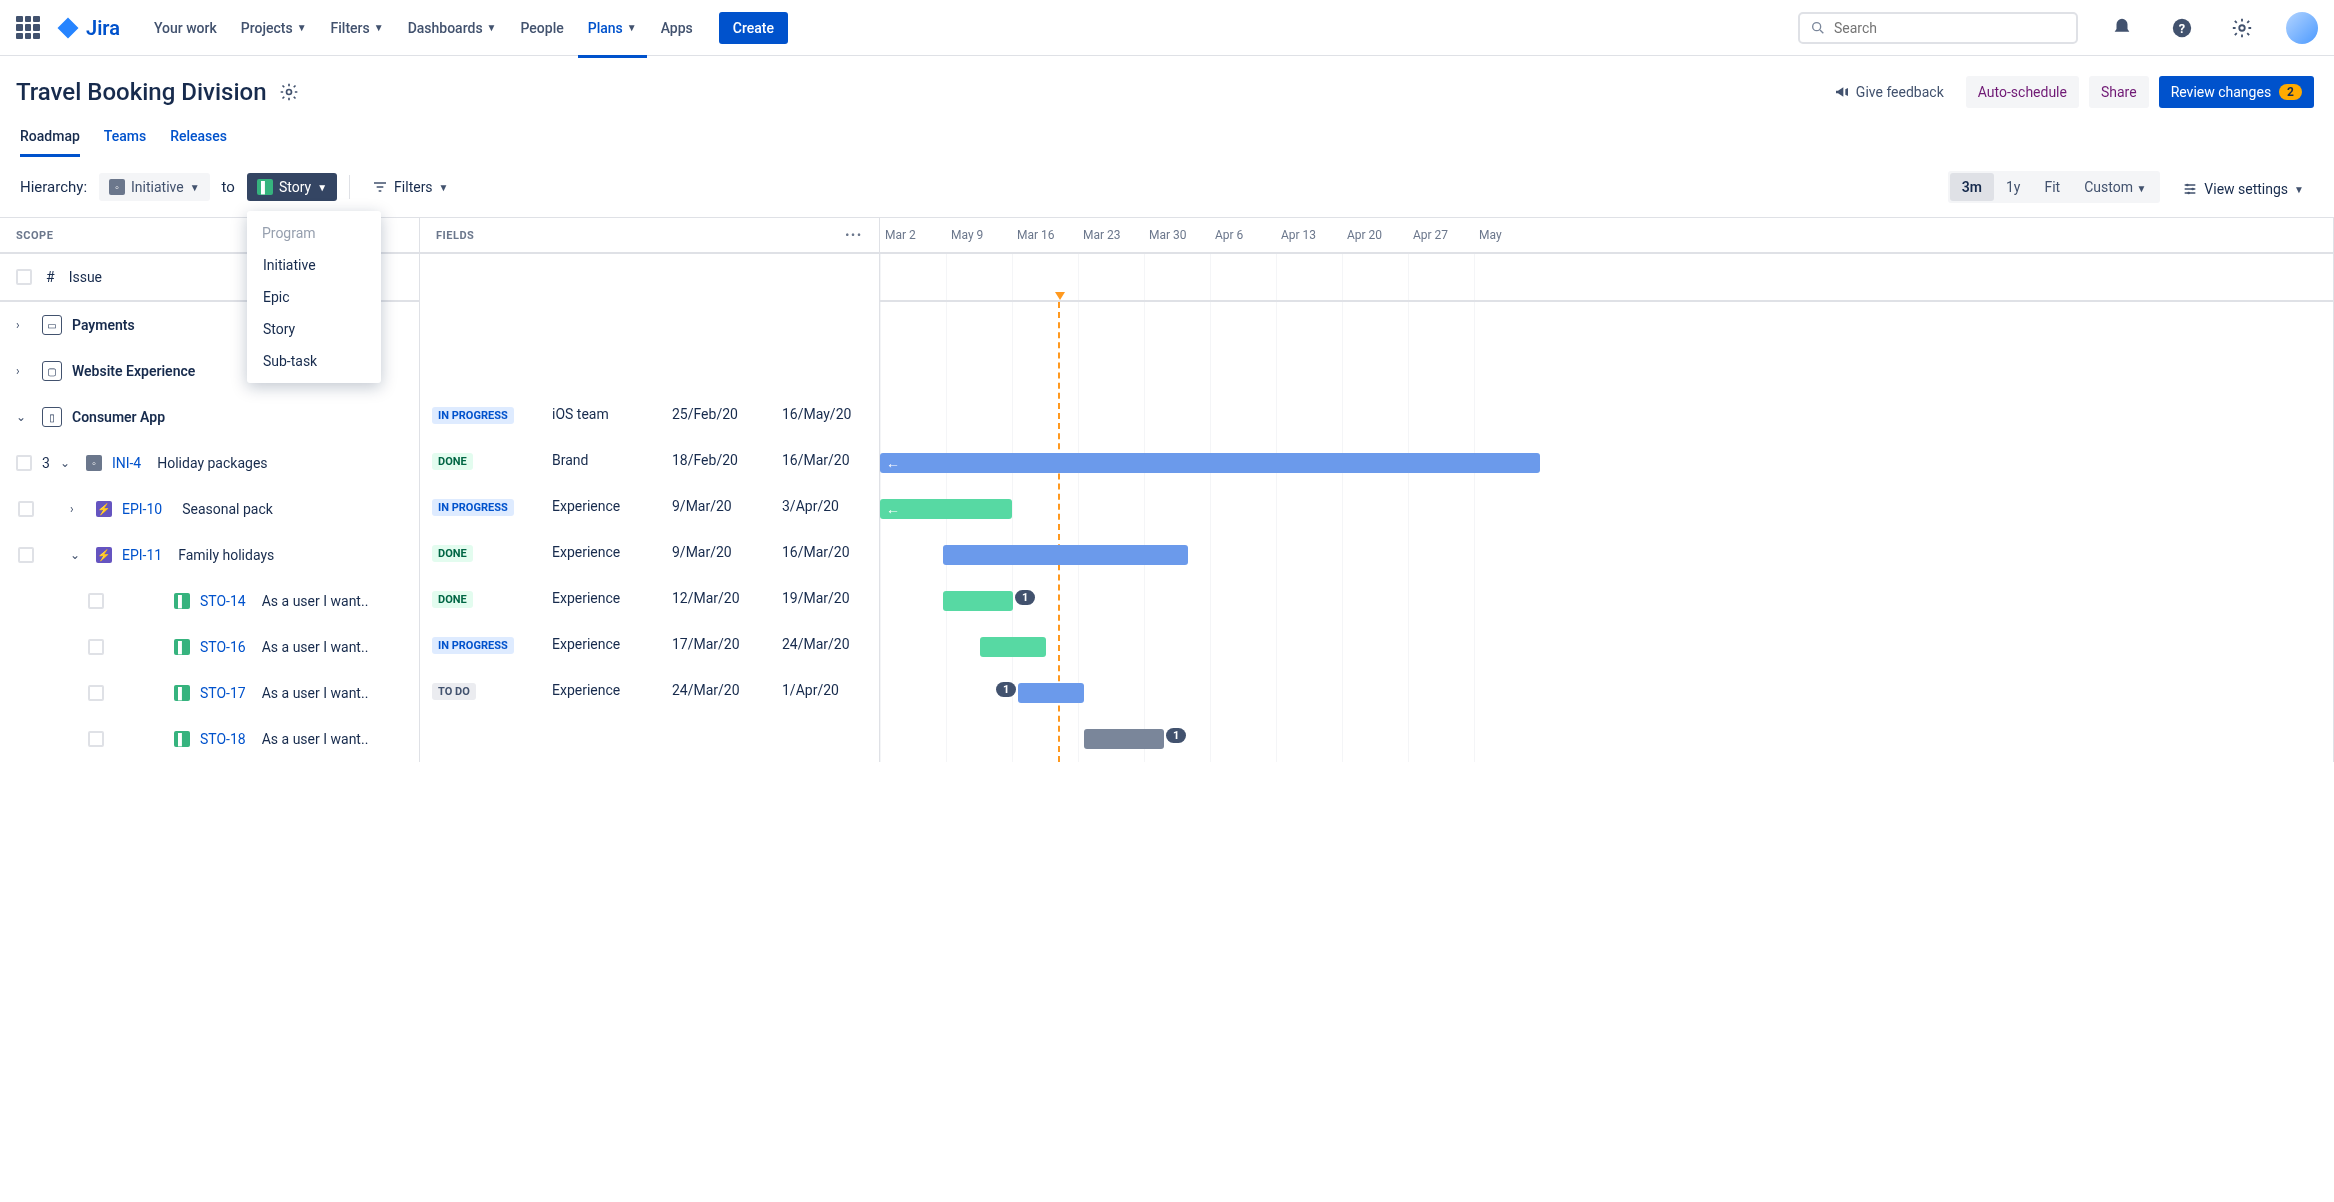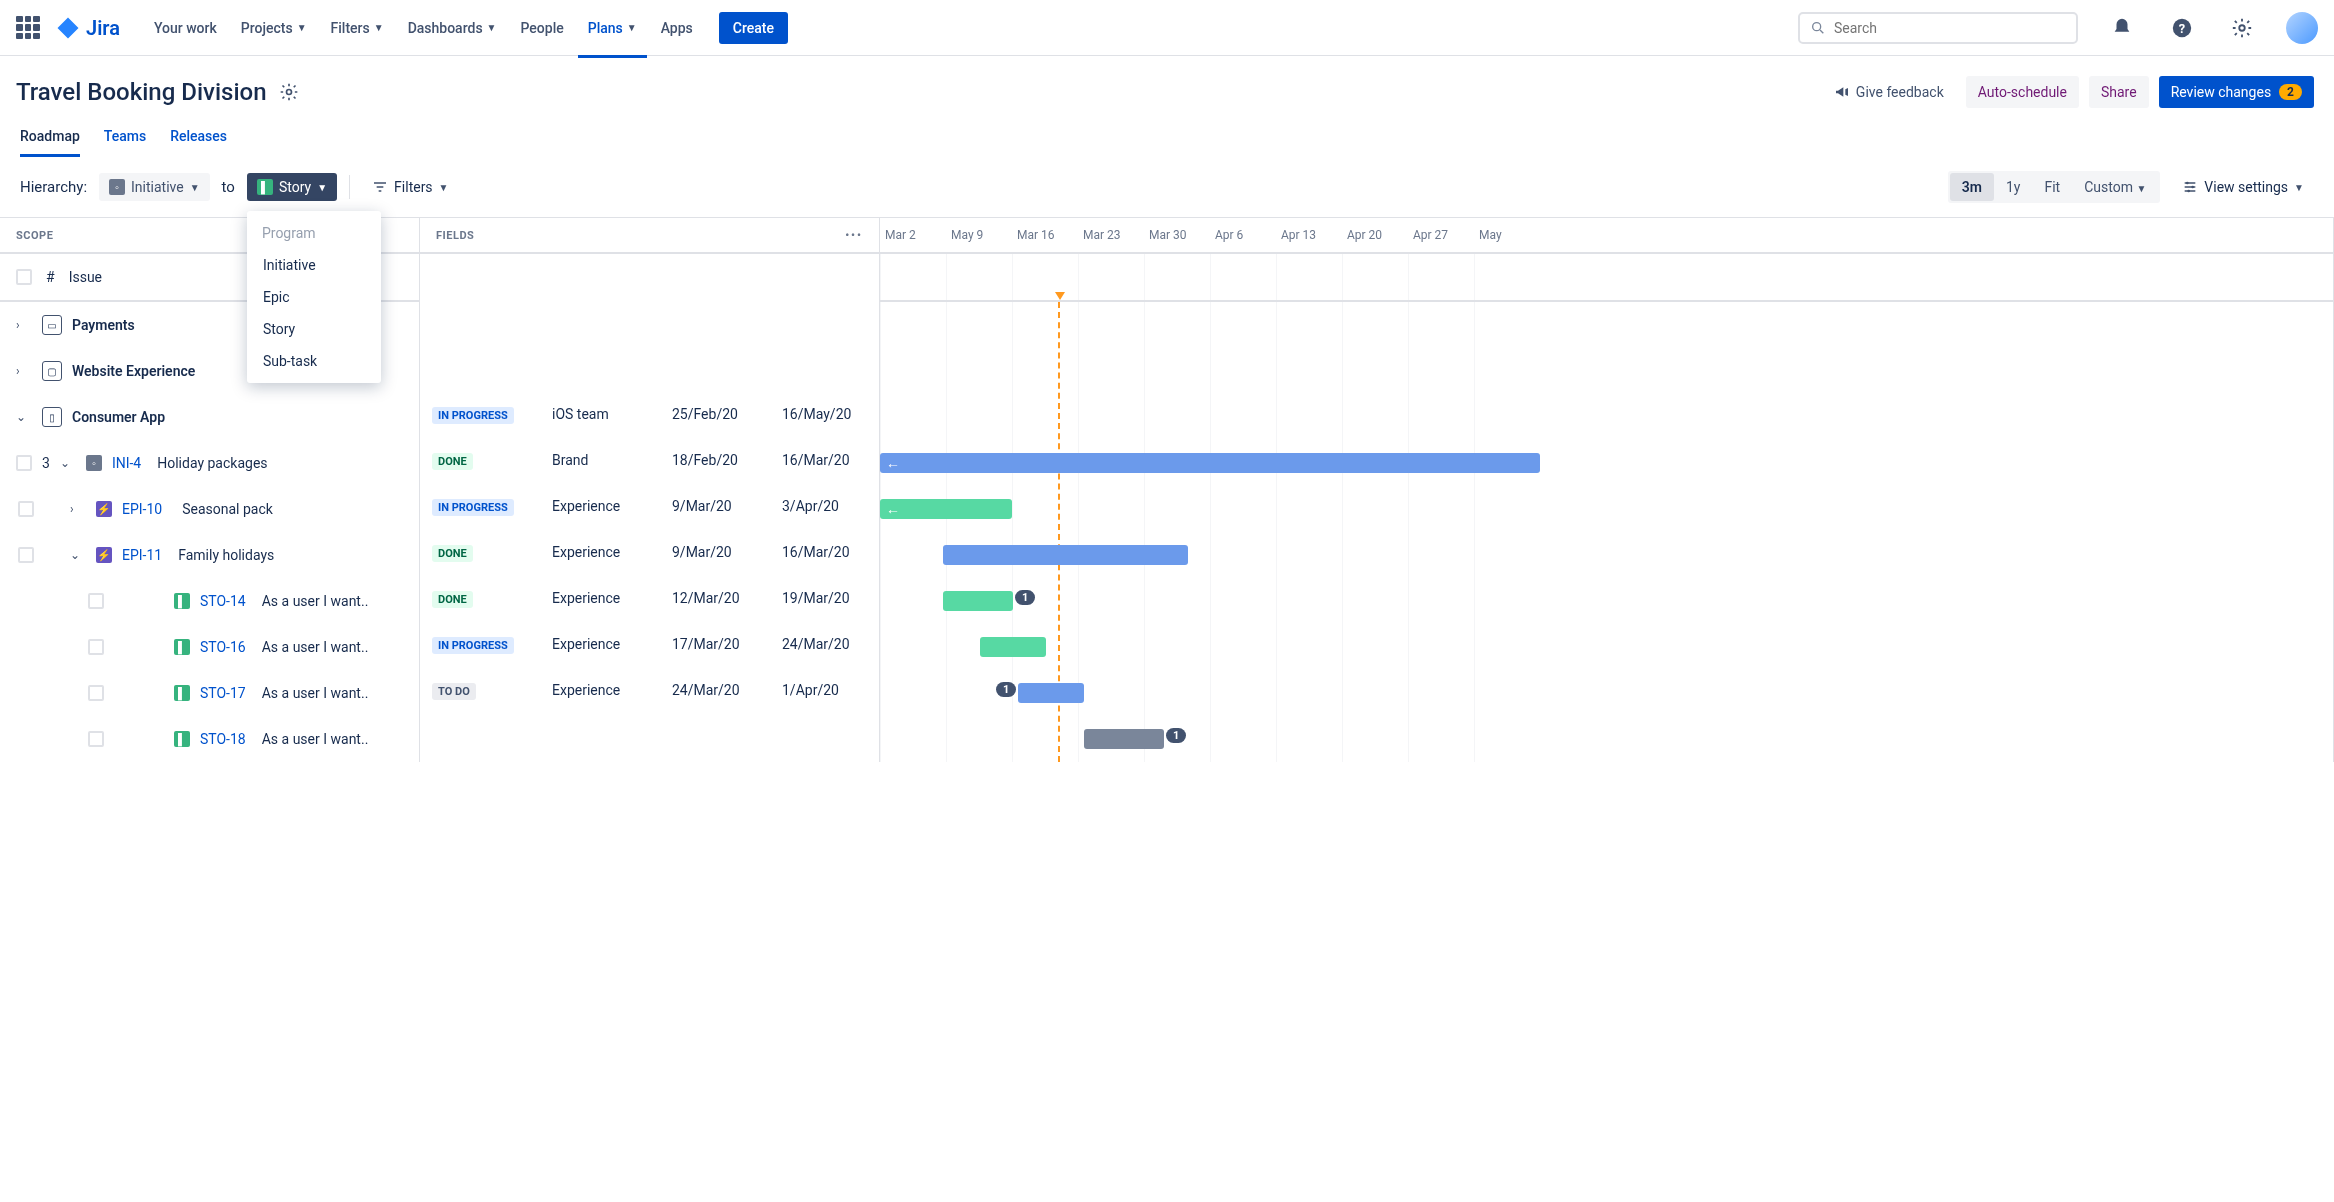--- a/index.html
+++ b/index.html
@@ -41,21 +41,21 @@
 .toolbar { display:flex; align-items:center; padding: 14px 20px; gap:12px; }
 .label-text { font-size:15px; color:#172B4D;}
 .pill { display:flex; align-items:center; gap:6px; padding:6px 10px; border-radius:3px; cursor:pointer; font-size:14px; }
 .pill-grey { background:#F4F5F7; color:#42526E; }
 .pill-dark { background:#344563; color:#fff; position:relative; }
 .issue-type-icon { width:16px; height:16px; border-radius:2px; display:inline-flex; align-items:center; justify-content:center; font-size:11px; color:#fff;}
 .it-initiative { background:#6B778C;}
 .it-story { background:#36B37E;}
 .it-epic { background:#6554C0;}
 .vbar { width:1px; height:24px; background:#DFE1E6; }
-.toolbar-right { margin-left:auto; display:flex; align-items:center; gap:12px;}
+.toolbar-right { margin-left:auto; display:flex; align-items:flex-end; gap:12px;}
 .seg { display:flex; background:#F4F5F7; border-radius:3px; padding:2px; }
 .seg-item { padding:6px 12px; border-radius:3px; font-size:14px; color:#42526E; cursor:pointer;}
 .seg-item.active { background:#DFE1E6; color:#172B4D; font-weight:600; }
 
 
 .dropdown { position:absolute; top:38px; left:0; background:#fff; border-radius:3px; box-shadow:0 4px 16px rgba(9,30,66,0.25); min-width:134px; z-index:100; padding:6px 0;}
 .dropdown-item { padding:8px 16px; font-size:14px; color:#172B4D; cursor:pointer; }
 .dropdown-item.disabled { color:#97A0AF; cursor:default;padding-left:15px;}
 
 

